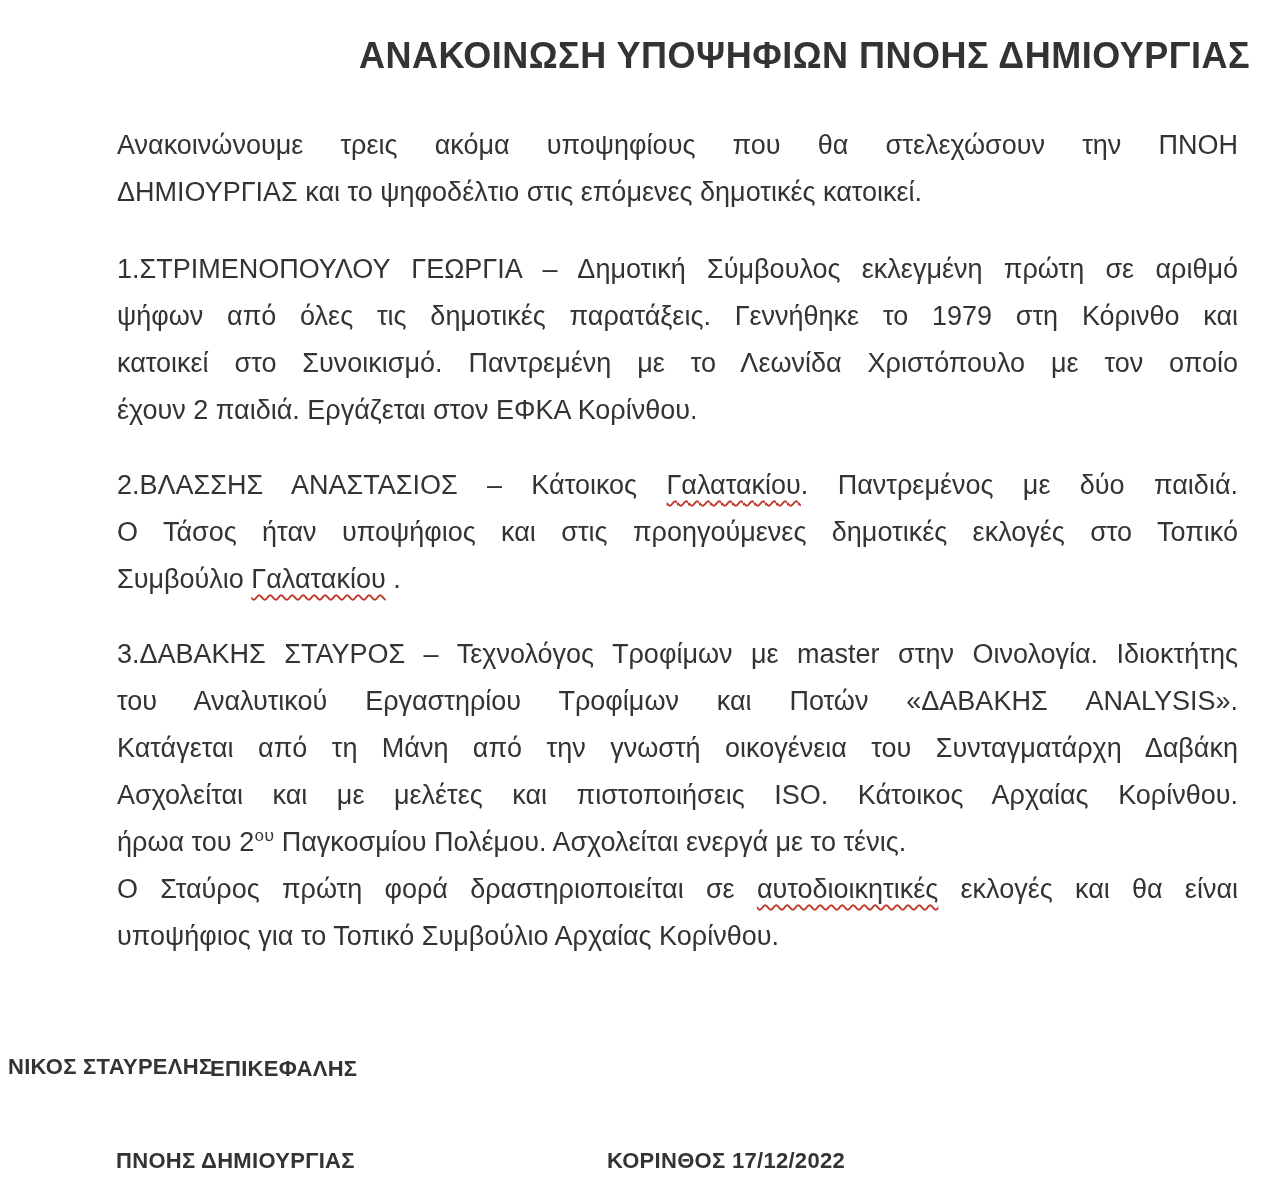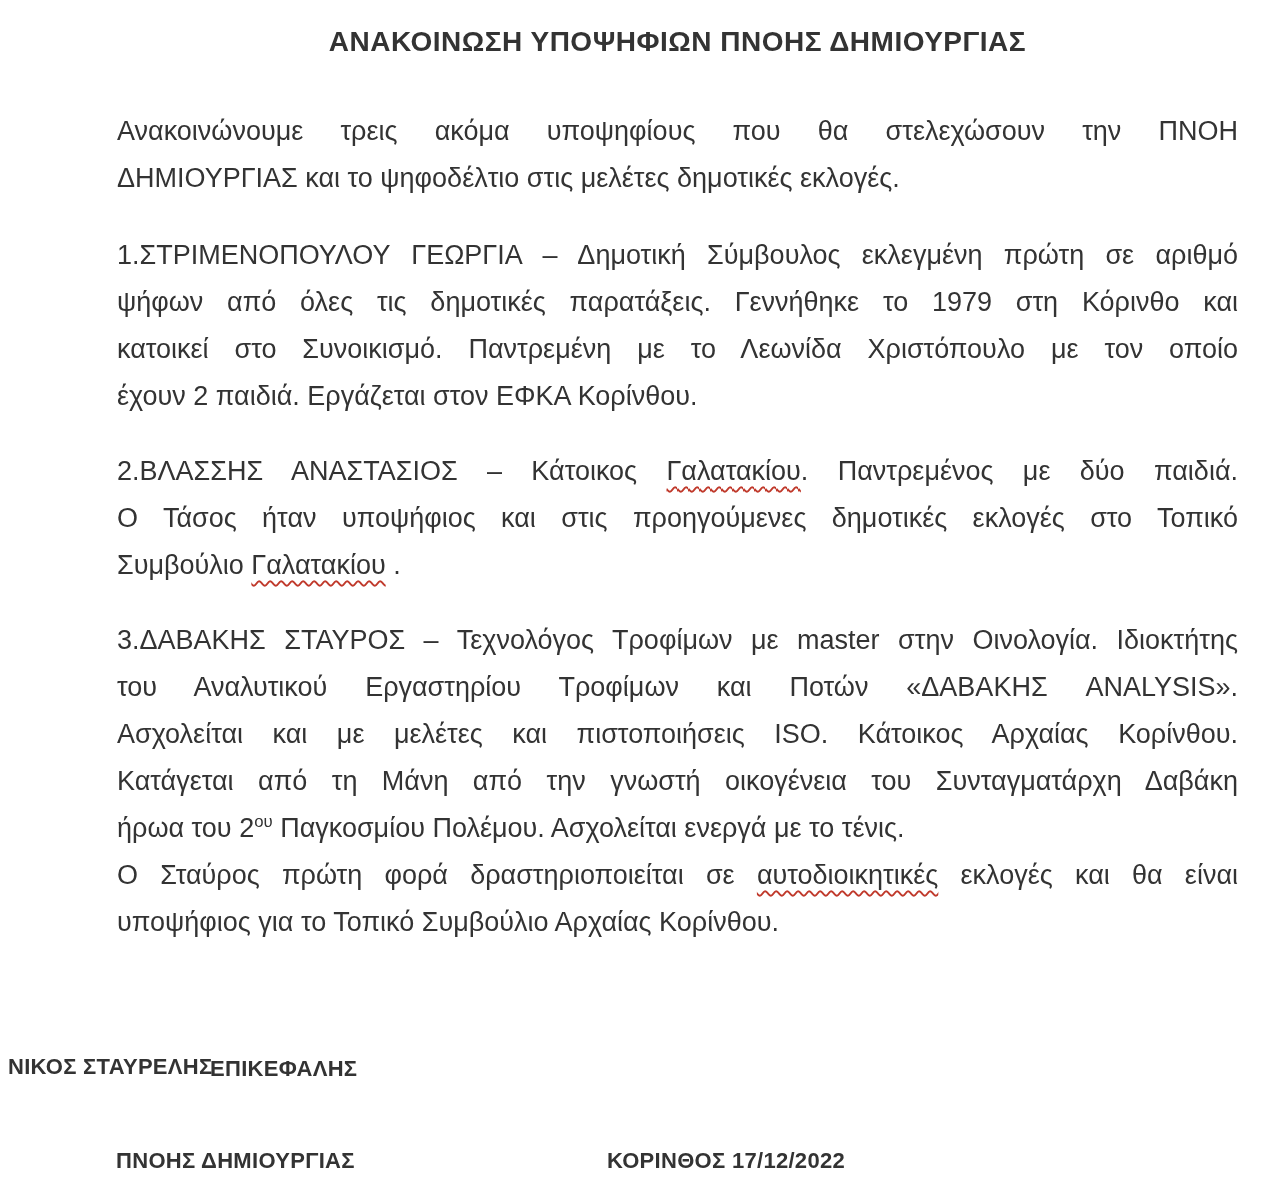--- a/index.html
+++ b/index.html
@@ -16,25 +16,25 @@
     color: #333333;
     overflow: hidden;
   }
   .content {
     position: absolute;
     left: 105px;
     top: 0;
     width: 1145px;
   }
   .title {
-    margin-top: 22px;
+    margin-top: 36px;
     height: 40px;
     line-height: 40px;
-    text-align: center;
-    font-size: 28px;
+    text-align: right;
+    font-size: 36px;
     font-weight: bold;
     letter-spacing: 0.5px;
     white-space: nowrap;
   }
   .para { margin: 12px; padding: 0; }
   .para-intro       { margin-top: 46px; }
   .para-candidate-1 { margin-top: 30px; }
   .para-candidate-2 { margin-top: 28px; }
   .para-candidate-3 { margin-top: 28px; }
   .line {
@@ -56,20 +56,21 @@
     text-decoration-style: wavy;
     text-decoration-color: #c0392b;
     text-decoration-thickness: 2px;
     text-underline-offset: 6px;
     text-decoration-skip-ink: none;
   }
   .sup {
     font-size: 0.62em;
     vertical-align: super;
     line-height: 0;
+    font-family: Liberation Mono, monospace;
   }
   .signature {
     position: absolute;
     left: 0;
     top: 0;
     width: 1277px;
     height: 1179px;
     pointer-events: none;
   }
   .sig-item {
@@ -87,38 +88,38 @@
 </style>
 </head>
 <body>
 
 <div class="page">
   <div class="content">
     <div class="title">ΑΝΑΚΟΙΝΩΣΗ ΥΠΟΨΗΦΙΩΝ ΠΝΟΗΣ ΔΗΜΙΟΥΡΓΙΑΣ</div>
     <div id="paragraphs">
         <div class="para para-intro">
           <div class="line just"><span>Ανακοινώνουμε τρεις ακόμα υποψηφίους που θα στελεχώσουν την ΠΝΟΗ</span></div>
-          <div class="line"><span>ΔΗΜΙΟΥΡΓΙΑΣ και το ψηφοδέλτιο στις μελέτες δημοτικές εκλογές.</span></div>
+          <div class="line"><span>ΔΗΜΙΟΥΡΓΙΑΣ και το ψηφοδέλτιο στις επόμενες δημοτικές κατοικεί.</span></div>
         </div>
         <div class="para para-candidate-1">
           <div class="line just"><span class="b">1.ΣΤΡΙΜΕΝΟΠΟΥΛΟΥ ΓΕΩΡΓΙΑ –</span><span> Δημοτική Σύμβουλος εκλεγμένη πρώτη σε αριθμό</span></div>
           <div class="line just"><span>ψήφων από όλες τις δημοτικές παρατάξεις. Γεννήθηκε το 1979 στη Κόρινθο και</span></div>
           <div class="line just"><span>κατοικεί στο Συνοικισμό. Παντρεμένη με το Λεωνίδα Χριστόπουλο με τον οποίο</span></div>
           <div class="line"><span>έχουν 2 παιδιά. Εργάζεται στον ΕΦΚΑ Κορίνθου.</span></div>
         </div>
         <div class="para para-candidate-2">
           <div class="line just"><span class="b">2.ΒΛΑΣΣΗΣ ΑΝΑΣΤΑΣΙΟΣ –</span><span> Κάτοικος </span><span class="sq">Γαλατακίου</span><span>. Παντρεμένος με δύο παιδιά.</span></div>
           <div class="line just"><span>Ο Τάσος ήταν υποψήφιος και στις προηγούμενες δημοτικές εκλογές στο Τοπικό</span></div>
           <div class="line"><span>Συμβούλιο </span><span class="sq">Γαλατακίου</span><span> .</span></div>
         </div>
         <div class="para para-candidate-3">
           <div class="line just"><span class="b">3.ΔΑΒΑΚΗΣ ΣΤΑΥΡΟΣ –</span><span> Τεχνολόγος Τροφίμων με master στην Οινολογία. Ιδιοκτήτης</span></div>
           <div class="line just"><span>του Αναλυτικού Εργαστηρίου Τροφίμων και Ποτών «ΔΑΒΑΚΗΣ ANALYSIS».</span></div>
+          <div class="line just"><span>Κατάγεται από τη Μάνη από την γνωστή οικογένεια του Συνταγματάρχη Δαβάκη</span></div>
           <div class="line just"><span>Ασχολείται και με μελέτες και πιστοποιήσεις ISO. Κάτοικος Αρχαίας Κορίνθου.</span></div>
-          <div class="line just"><span>Κατάγεται από τη Μάνη από την γνωστή οικογένεια του Συνταγματάρχη Δαβάκη</span></div>
           <div class="line"><span>ήρωα του 2</span><span class="sup">ου</span><span> Παγκοσμίου Πολέμου. Ασχολείται ενεργά με το τένις.</span></div>
           <div class="line just"><span>Ο Σταύρος πρώτη φορά δραστηριοποιείται σε </span><span class="sq">αυτοδιοικητικές</span><span> εκλογές και θα είναι</span></div>
           <div class="line"><span>υποψήφιος για το Τοπικό Συμβούλιο Αρχαίας Κορίνθου.</span></div>
         </div>
       </div>
   </div>
 
   <div class="signature">
     <div class="sig-item sig-name">ΝΙΚΟΣ ΣΤΑΥΡΕΛΗΣ</div>
     <div class="sig-item sig-role">ΕΠΙΚΕΦΑΛΗΣ</div>

